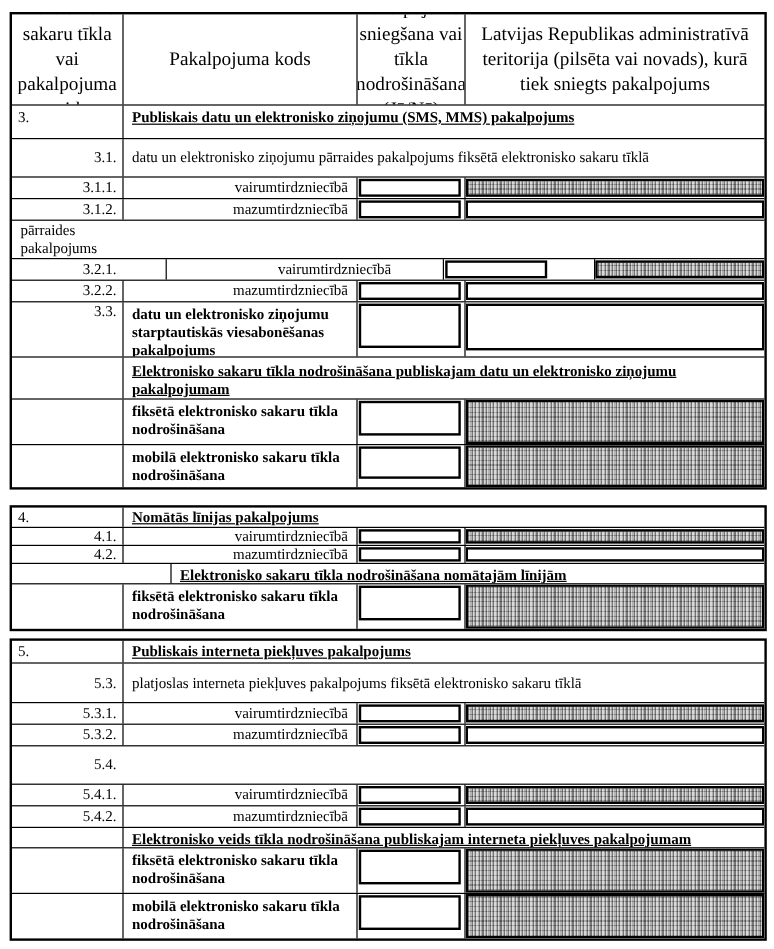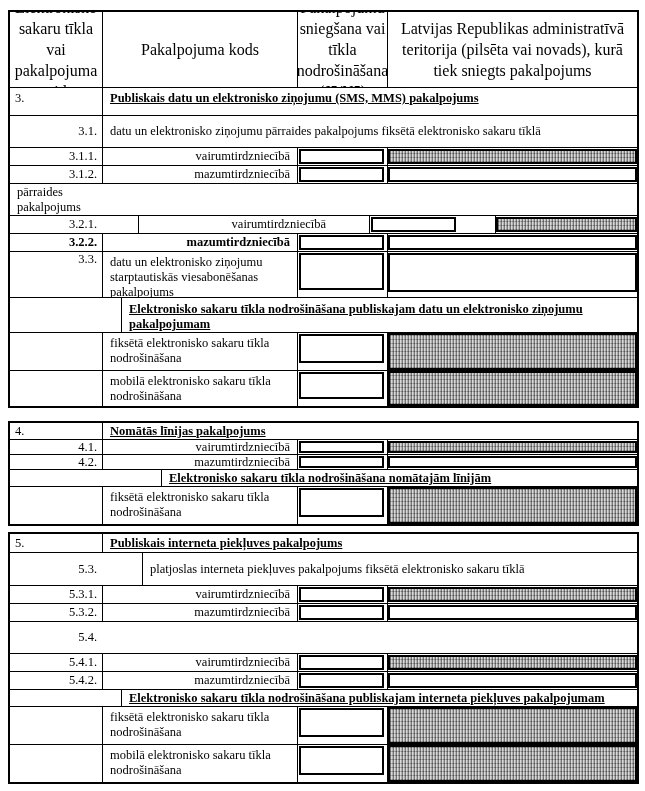--- a/index.html
+++ b/index.html
@@ -33,24 +33,24 @@
   .hdr-cell{justify-content:center;text-align:center;font-size:16px;line-height:1.32;padding:2px 4px;}
   
   .c1{justify-content:flex-end;padding:0 5px 0 2px;}
   .row.section-title .c1{justify-content:flex-start;align-items:flex-start;padding:3px 2px 0 5px;}
   .row.compact .c1{align-items:center;padding-top:0;}
   
   .c2{padding-left:7px;}
   .btxt{font-weight:bold;text-decoration:underline;}
   .row.section-title .c2{align-items:flex-start;padding-top:3px;}
   .row.compact .c2{align-items:center;padding-top:0;}
-  .row.section-sub .c2{align-items:flex-end;padding-top:3px;margin-left:19px;}
+  .row.section-sub .c2{align-items:center;padding-top:3px;}
   
   .row.data .c2{justify-content:flex-end;padding-right:7px;}
-  .row.data-left .c2{justify-content:flex-end;align-items:flex-start;padding:3px 4px 0 7px;}
+  .row.data-left .c2{justify-content:flex-end;align-items:flex-start;padding:3px 4px 0 7px;font-weight:bold;}
   .row.data-left.tall .c1{align-items:flex-start;}
   
   .inbox{
     flex:1;align-self:stretch;
     box-sizing:border-box;
     border:2px solid #000;
     background:#fff;
     margin:1px 3px 1px 1px;
   }
   .c4box{margin:1px 0 1px 0;}
@@ -132,21 +132,21 @@
         <div class="cell c2">
           <span>vairumtirdzniecībā</span>
         </div>
         <div class="cell c3">
           <div class="inbox white"></div>
         </div>
         <div class="cell c4">
           <div class="inbox c4box hatch"></div>
         </div>
       </div>
-      <div class="row data cols4 compact" style="height: 18px; font-weight: bold;">
+      <div class="row data cols4 compact" style="height: 18px;">
         <div class="cell c1">
           <span>3.2.2.</span>
         </div>
         <div class="cell c2">
           <span>mazumtirdzniecībā</span>
         </div>
         <div class="cell c3">
           <div class="inbox white"></div>
         </div>
         <div class="cell c4">
@@ -268,21 +268,21 @@
 
   <div class="tbl" id="tbl-2" style="top: 532px;">
       <div class="row section-title cols2 compact" style="height: 18px;">
         <div class="cell c1">
           <span>5.</span>
         </div>
         <div class="cell c2">
           <span class="btxt">Publiskais interneta piekļuves pakalpojums</span>
         </div>
       </div>
-      <div class="row desc cols2 tall" style="height: 33px; gap: 40px;">
+      <div class="row desc cols2 tall" style="height: 33px;">
         <div class="cell c1">
           <span>5.3.</span>
         </div>
         <div class="cell c2">
           <span class="">platjoslas interneta piekļuves pakalpojums fiksētā elektronisko sakaru tīklā</span>
         </div>
       </div>
       <div class="row data cols4 compact" style="height: 18px;">
         <div class="cell c1">
           <span>5.3.1.</span>
@@ -342,21 +342,21 @@
         </div>
         <div class="cell c4">
           <div class="inbox c4box white"></div>
         </div>
       </div>
       <div class="row section-sub cols2 compact" style="height: 17px;">
         <div class="cell c1">
           <span></span>
         </div>
         <div class="cell c2">
-          <span class="btxt">Elektronisko sakaru tīkla nodrošināšana publiskajam interneta piekļuves pakalpojumam</span>
+          <span class="btxt">Elektronisko veids tīkla nodrošināšana publiskajam interneta piekļuves pakalpojumam</span>
         </div>
       </div>
       <div class="row data-left cols4 tall" style="height: 38px;">
         <div class="cell c1">
           <span></span>
         </div>
         <div class="cell c2">
           <span>fiksētā elektronisko sakaru tīkla nodrošināšana</span>
         </div>
         <div class="cell c3">

